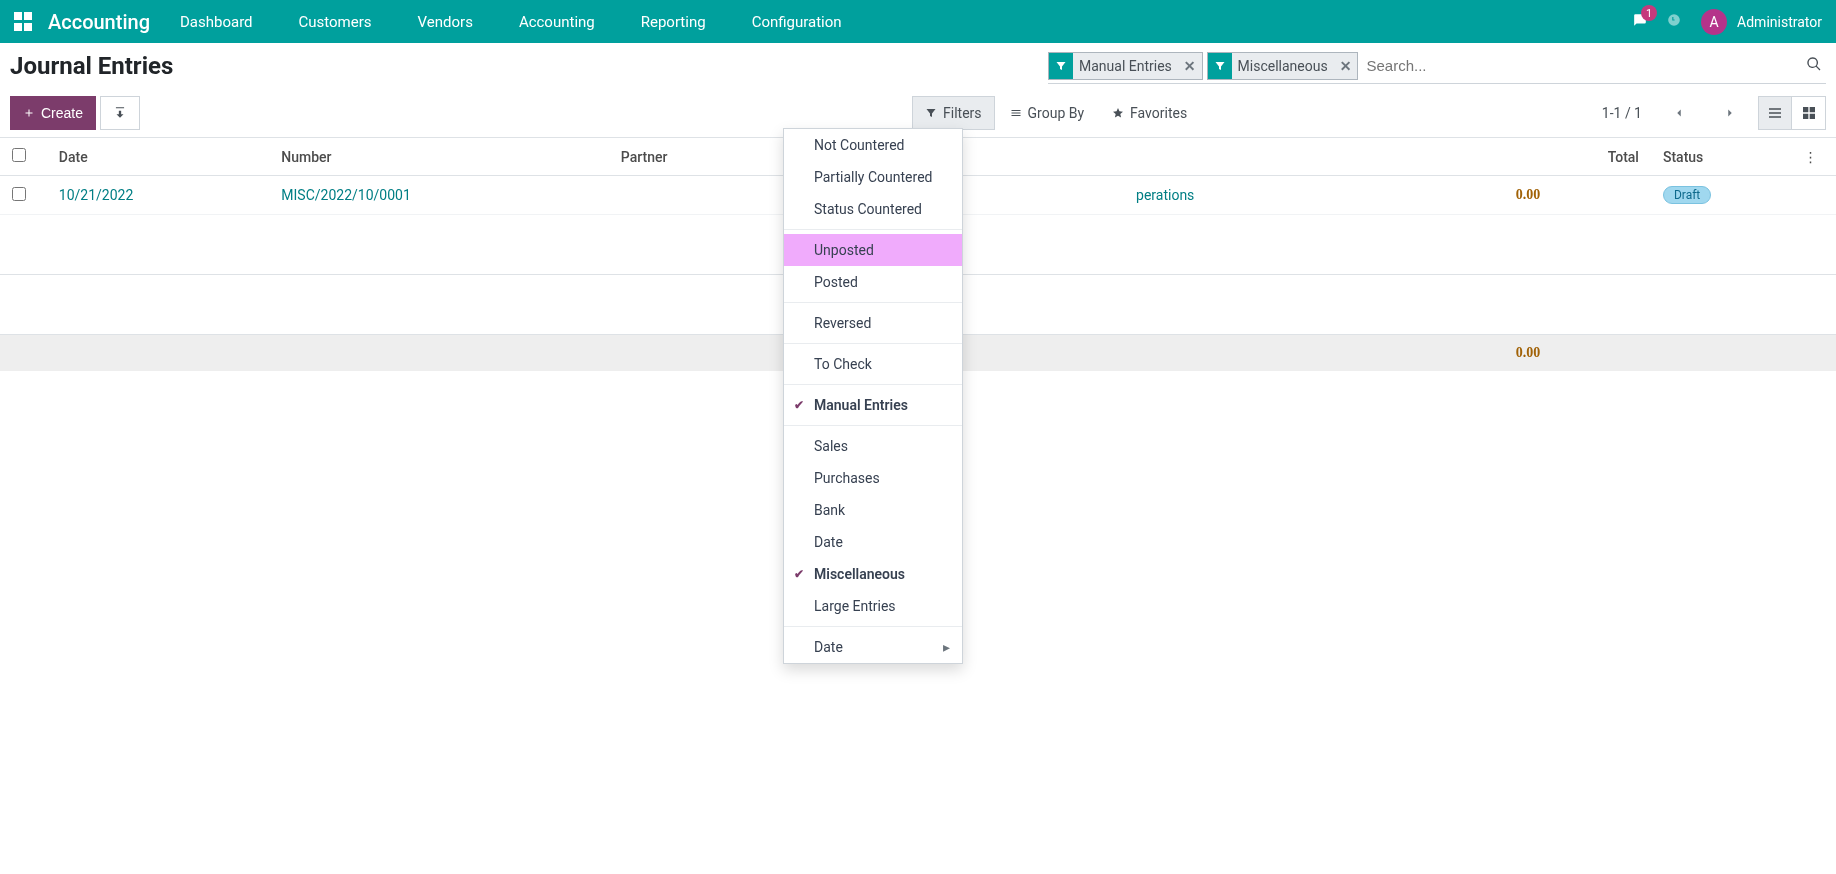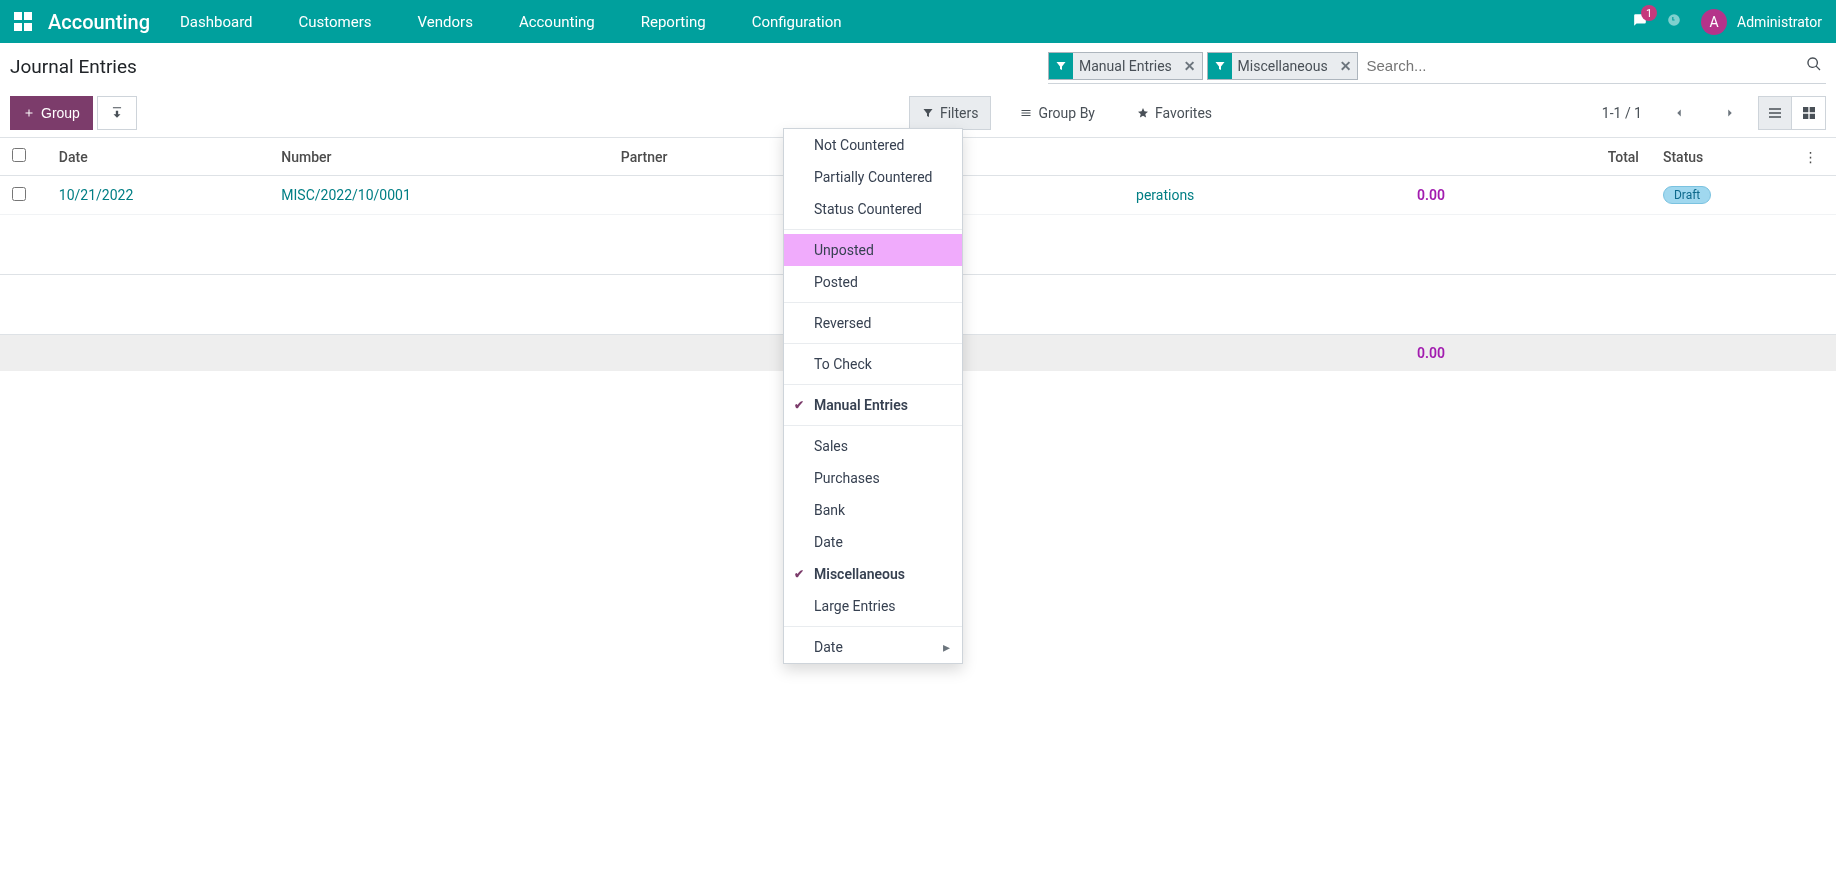--- a/index.html
+++ b/index.html
@@ -91,22 +91,22 @@
   .control-panel {
     border-bottom: 1px solid #dee2e6;
     padding: 0 10px;
   }
   .cp-row-1 {
     display: flex;
     align-items: center;
     height: 46px;
   }
   .page-title {
-    font-size: 19px;
-    font-weight: 400;
+    font-size: 24px;
+    font-weight: 700;
     color: #212529;
   }
   .search-area {
     margin-left: auto;
     width: 778px;
     display: flex;
     align-items: center;
     border-bottom: 1px solid #ced4da;
     height: 36px;
     gap: 4px;
@@ -173,21 +173,21 @@
   .btn.primary {
     background: #7c3c6b;
     border-color: #7c3c6b;
     color: #fff;
   }
   .btn + .btn { margin-left: 4px; }
 
   .filter-toolbar {
     margin-left: 772px;
     display: flex;
-    gap: 16px;
+    gap: 2px;
   }
   .toolbtn {
     display: inline-flex;
     align-items: center;
     gap: 6px;
     height: 34px;
     padding: 0 12px;
     cursor: pointer;
     font-size: 14px;
     color: #495057;
@@ -248,21 +248,21 @@
     padding: 10px 12px;
     border-bottom: 1px solid #dee2e6;
     background: #fff;
   }
   table.list th.num { text-align: right; }
   table.list td {
     padding: 10px 12px;
     border-bottom: 1px solid #f1f3f5;
     font-size: 14px;
   }
-  table.list td.num { text-align: left; font-weight: 600; color: #a21caf; }
+  table.list td.num { text-align: center; font-weight: 600; color: #a16207; font-family: Liberation Serif, serif; }
   table.list td.link { color: #017e84; cursor: pointer; }
   .status-badge {
     display: inline-block;
     background: #a0d8ef;
     color: #0e6a8c;
     border: 1px solid #7ac2e0;
     border-radius: 10px;
     padding: 1px 10px;
     font-size: 12px;
   }
@@ -401,21 +401,21 @@
           </svg>
       </span>
     </div>
   </div>
 
   <div class="cp-row-2">
     <button class="btn primary">
       <svg width="12" height="12" viewBox="0 0 24 24" fill="#fff">
           <path d="M19 13h-6v6h-2v-6H5v-2h6V5h2v6h6z"></path>
         </svg>
-      <span>Group</span>
+      <span>Create</span>
     </button>
     <button class="btn">
       <svg width="14" height="14" viewBox="0 0 24 24" fill="#495057">
           <path d="M5 20h14v-2H5v2zM12 2 6 8h4v6h4V8h4l-6-6z" transform="rotate(180 12 11)"></path>
         </svg>
     </button>
 
     <div class="filter-toolbar">
       <div class="toolbtn active">
         <svg width="12" height="12" viewBox="0 0 24 24" fill="#495057">

